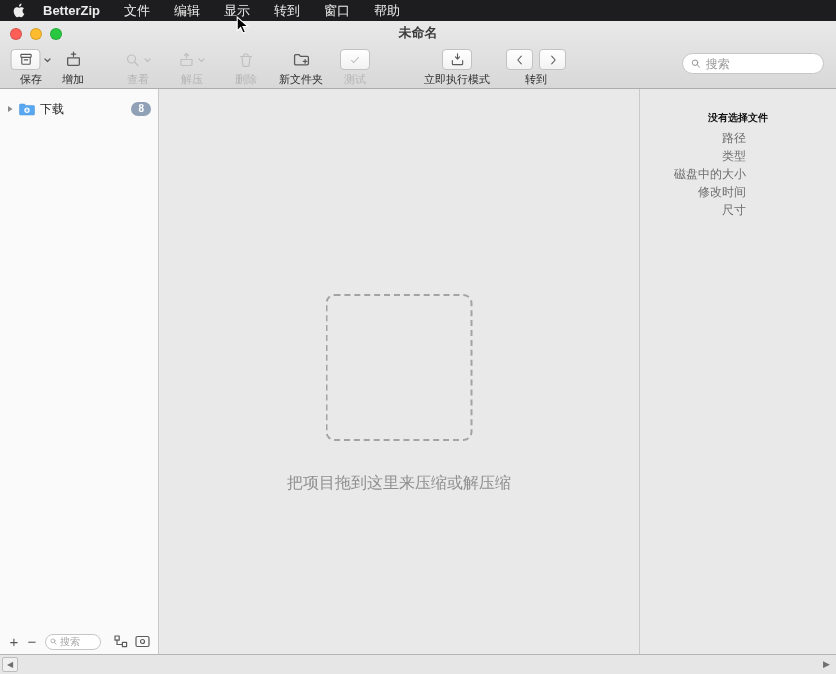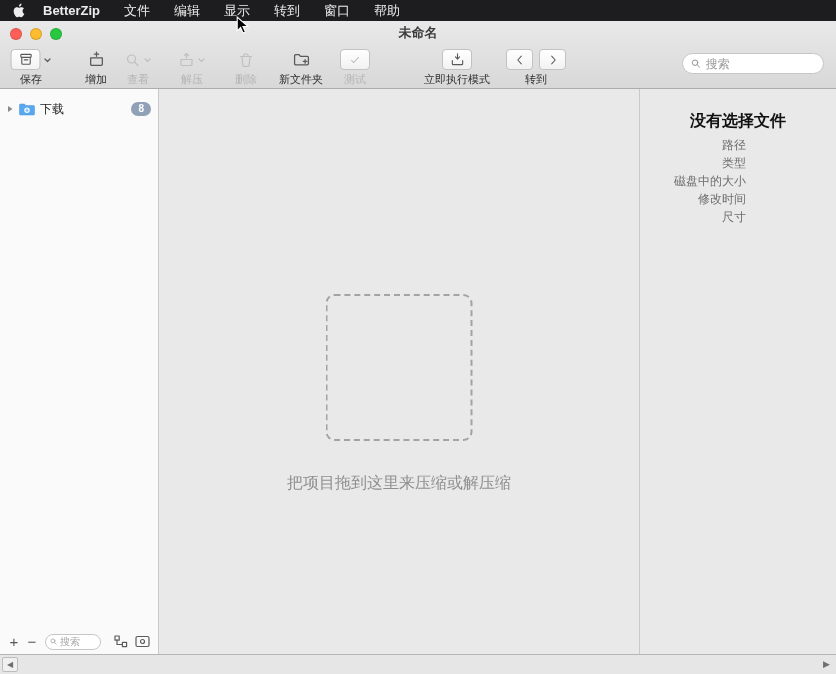--- a/index.html
+++ b/index.html
@@ -89,21 +89,21 @@
   .drop-hint {
     position:absolute; top:384px; left:0; right:0; text-align:center;
     font-size:16px; color:#8f8f8f;
   }
 
   .inspector {
     width:197px; flex:0 0 auto; border-left:1px solid #c9c9c9; background:#e9e9e9;
     display:flex; flex-direction:column;
   }
   .insp-top { height:168px; padding-top:22px; }
-  .insp-title { text-align:center; font-size:16px; font-weight:bold; color:#111; }
+  .insp-title { text-align:center; font-size:10px; font-weight:bold; color:#111; }
   .insp-fields { margin-top:4px; width:106px; }
   .insp-field { display:block; text-align:right; font-size:12px; color:#6e6e6e; line-height:18px; }
   .comments { flex:1 1 auto; background:#fff; border-top:1px solid #d4d4d4; padding:6px 9px; font-size:12px; color:#c0c0c0; }
 
   
   .bottom-bar {
     height:20px; flex:0 0 auto; background:#e6e6e6; border-top:1px solid #b5b5b5;
     position:relative;
   }
   .scroll-left-box {
@@ -159,21 +159,21 @@
               <line x1="6.2" y1="8.4" x2="9.8" y2="8.4"></line>
             </svg>
           </span>
           <svg class="ic" width="8" height="8" viewBox="0 0 8 8">
               <path d="M1.5 3 L4 5.5 L6.5 3"></path>
             </svg>
         </div>
         <span class="tb-label">保存</span>
       </div>
 
-      <div class="tb-item" style="left:96px">
+      <div class="tb-item" style="left:73px">
         <div class="tb-icon-row">
           <svg class="ic" width="17" height="17" viewBox="0 0 16 16">
             <path d="M2.5 6.5 h11 v6 a1 1 0 0 1 -1 1 h-9 a1 1 0 0 1 -1 -1 z"></path>
             <path d="M8 1 v4 M6 3 h4"></path>
           </svg>
         </div>
         <span class="tb-label">增加</span>
       </div>
 
       <div class="tb-item disabled" style="left:138px">

